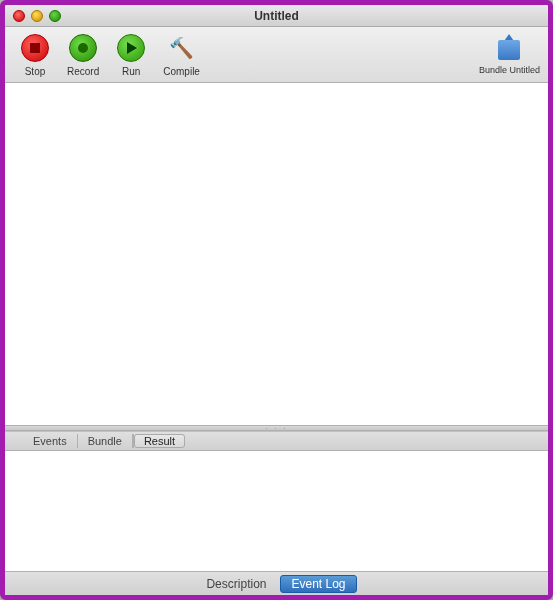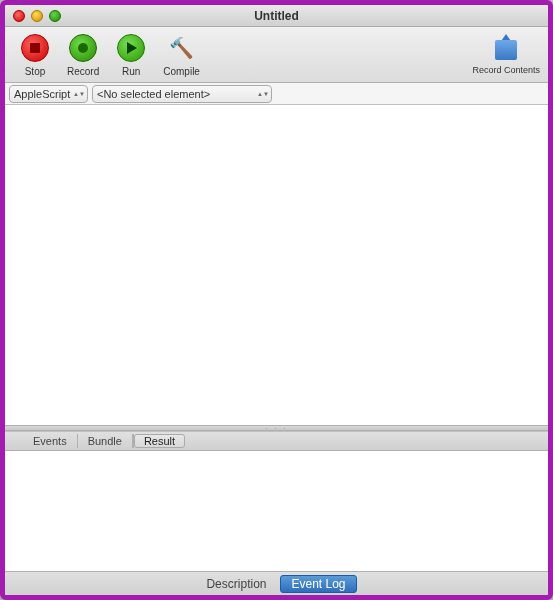--- a/index.html
+++ b/index.html
@@ -438,37 +438,24 @@
       </div>
     </div>
 
     <div class="bundle-btn">
       <div class="bundle-icon">
         <div class="bundle-arrow">
           <div class="bundle-arrow-up"></div>
           <div class="bundle-box"></div>
         </div>
       </div>
-      <span class="bundle-label">Record Contents</span>
+      <span class="bundle-label">Bundle Untitled</span>
     </div>
   </div>
 
-  <div class="dropdowns-row">
-    <div class="dropdown-wrapper">
-      <select class="dropdown-select">
-        <option>AppleScript</option>
-        <option>JavaScript</option>
-      </select>
-    </div>
-    <div class="dropdown-wrapper">
-      <select class="dropdown-select" style="min-width:180px;">
-        <option>&lt;No selected element&gt;</option>
-      </select>
-    </div>
-  </div>
 
   <div class="editor-area"></div>
 
   <div class="resize-handle">
     <span class="resize-dots">· · ·</span>
   </div>
 
   <div class="bottom-tabs">
     <div class="tab-btn">
       <span>Events</span>

